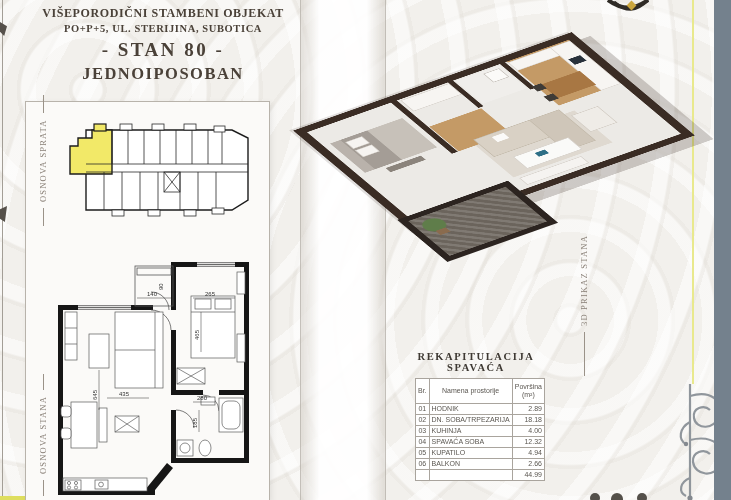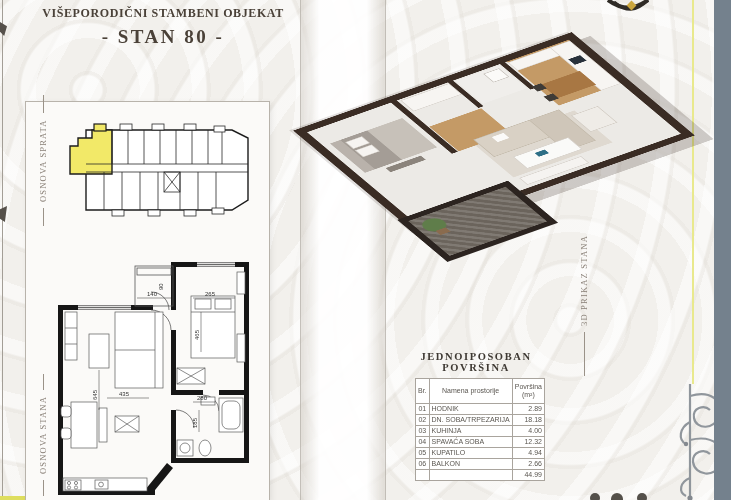--- a/index.html
+++ b/index.html
@@ -99,21 +99,23 @@
 
 <div class="page">
 
   <div class="left-edge-line"></div>
   <div class="edge-orn o1"></div>
   <div class="edge-orn o2"></div>
   <div class="ribbon"></div>
 
   <div class="header">
     <div class="h1">VIŠEPORODIČNI STAMBENI OBJEKAT</div>
+    <div class="h2">PO+P+5, UL. STERIJINA, SUBOTICA</div>
     <div class="h3">- STAN 80 -</div>
+    <div class="h5">JEDNOIPOSOBAN</div>
   </div>
 
   <div class="panel"></div>
 
   <div class="vlabel vl1">
     <span class="rule" style="width:18px"></span>
     <span>OSNOVA SPRATA</span>
     <span class="rule" style="width:18px"></span>
   </div>
   <div class="vlabel vl2">
@@ -293,21 +295,21 @@
       <div class="f-deco"></div>
       <div class="f-tv"></div>
       <div class="f-arm"></div>
       <div class="iso-balcony">
         <div class="f-plant"></div>
         <div class="f-pot"></div>
       </div>
     </div>
   </div>
 
-  <div class="tbl-title">JEDNOIPOSOBAN POVRŠINA</div>
+  <div class="tbl-title">REKAPITULACIJA SPAVAĆA</div>
   <table class="areas">
     <tbody>
         <tr>
       <th>Br.</th>
       <th>Namena prostorije</th>
       <th>
         <div>Površina</div>
         <div>(m²)</div>
       </th>
     </tr>

